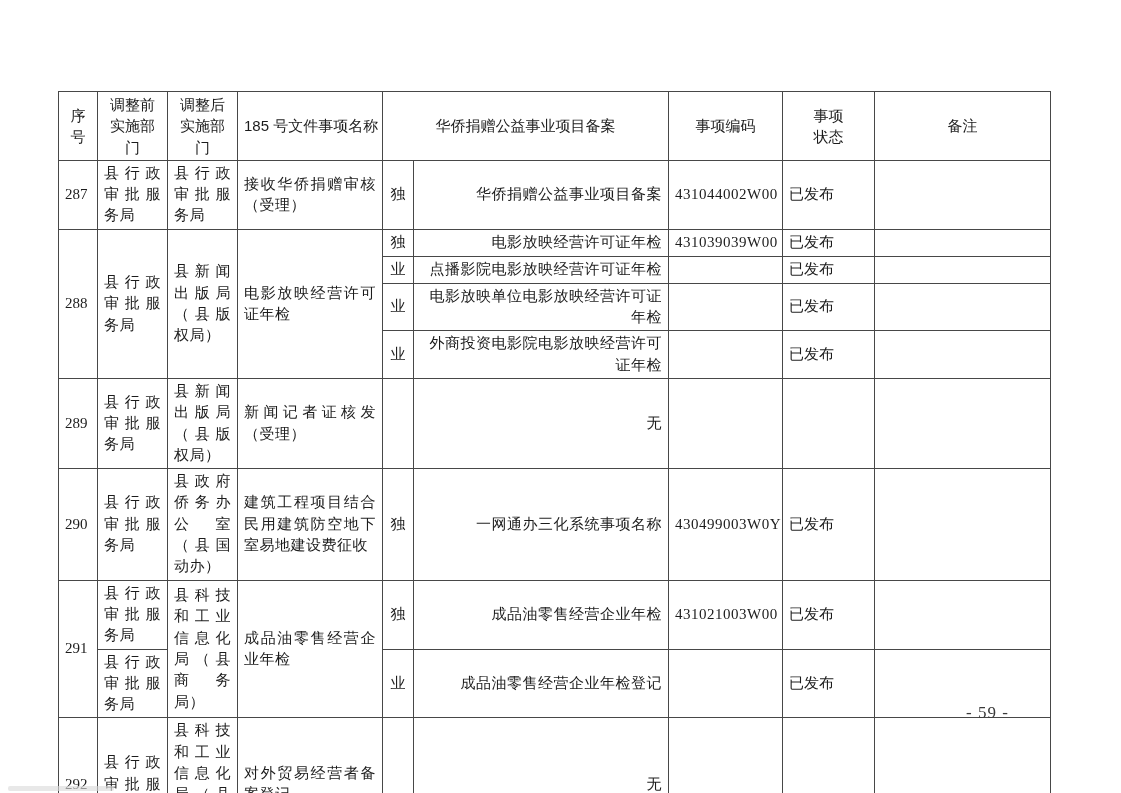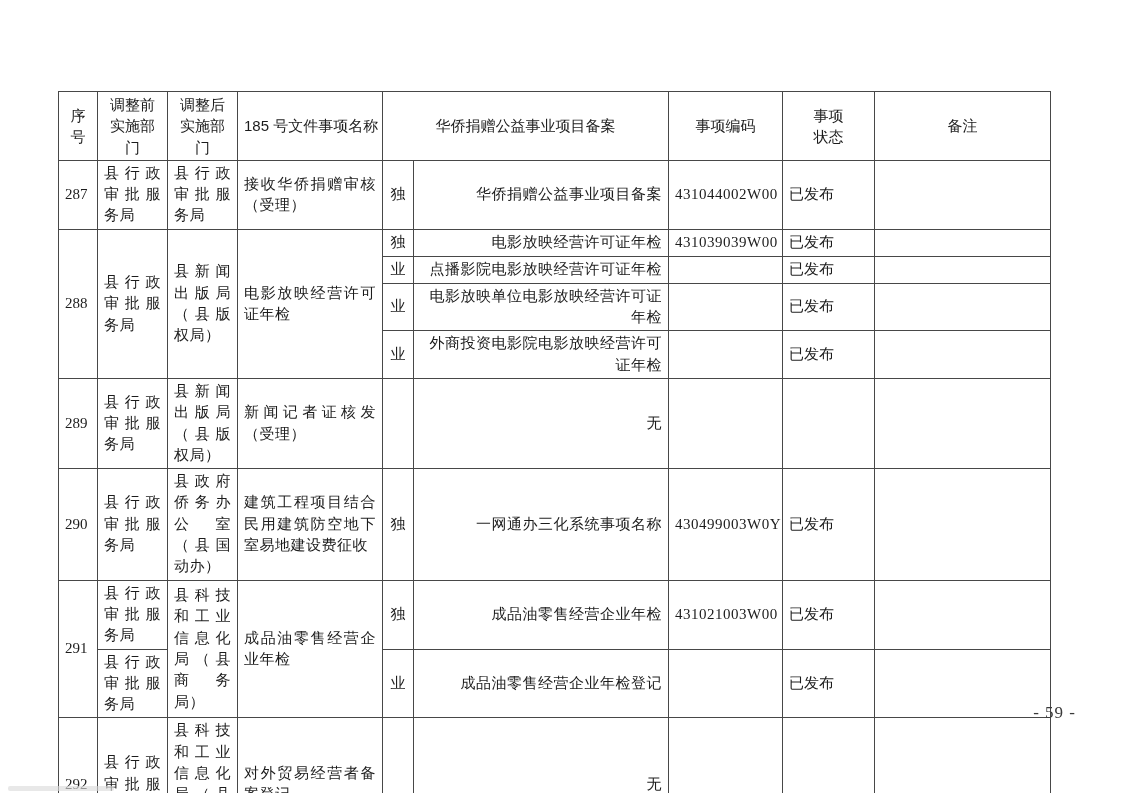--- a/index.html
+++ b/index.html
@@ -50,21 +50,21 @@
     font-size:14px;
     letter-spacing:0.5px;
     white-space:nowrap;
     margin-top:24px;
   }
   td.type{text-align:center;padding:2px 2px;}
   
   .page-number{
     position:absolute;left:966px;top:703px;width:110px;
     font-size:17px;letter-spacing:1px;color:#3a3a3a;
-    text-align:right;white-space:nowrap;
+    text-align:left;white-space:nowrap;
   }
   
   .scan-smudge{
     position:absolute;left:8px;top:786px;width:106px;height:5px;
     background:#dcdcdc;opacity:.65;border-radius:2px;
   }
 </style>
 </head>
 <body>
 

